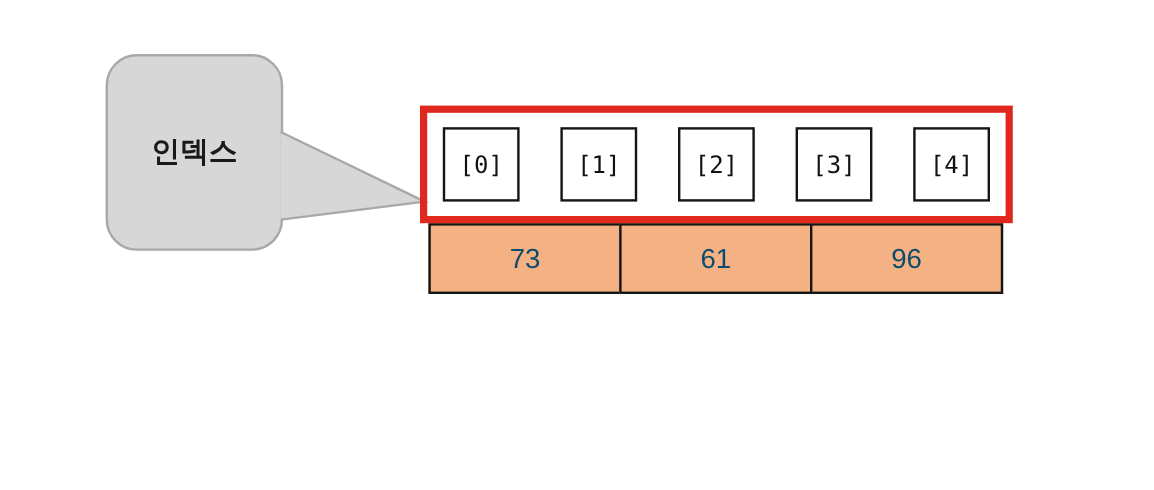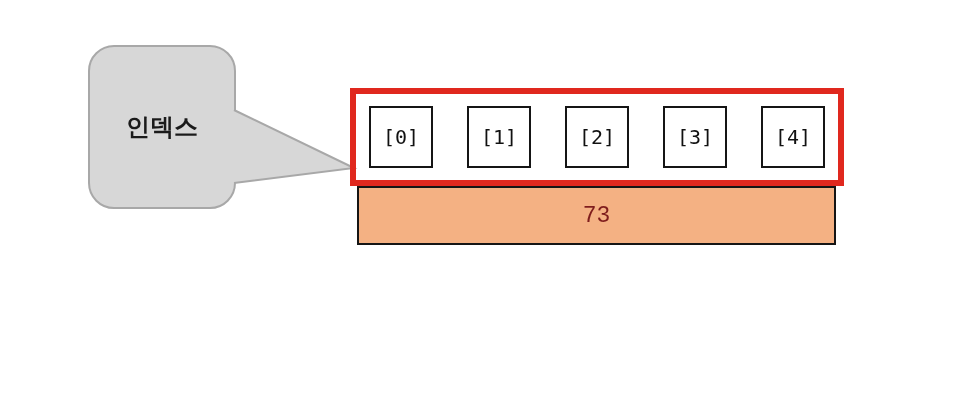--- a/index.html
+++ b/index.html
@@ -88,22 +88,21 @@
   .value-cell {
     flex: 1;
     box-sizing: border-box;
     background: var(--value-fill, #F4B183);
     border: 2px solid var(--cell-border, #151515);
     margin-left: -2px;
     display: flex;
     align-items: center;
     justify-content: center;
     font-size: 23px;
-    color: #7f1d1d;
-    font-family: Liberation Mono, monospace;
+    color: #0c4a6e;
   }
   .value-cell:first-child { margin-left: 0; }
 </style>
 </head>
 <body>
 
 <div class="canvas">
 
   <div class="bubble">
     <span class="line">인덱스</span>
@@ -116,15 +115,17 @@
   <div class="red-box">
     <div class="index-cell">[0]</div>
     <div class="index-cell">[1]</div>
     <div class="index-cell">[2]</div>
     <div class="index-cell">[3]</div>
     <div class="index-cell">[4]</div>
   </div>
 
   <div class="value-row">
     <div class="value-cell">73</div>
+    <div class="value-cell">61</div>
+    <div class="value-cell">96</div>
   </div>
 
 </div>
 
 </body></html>

